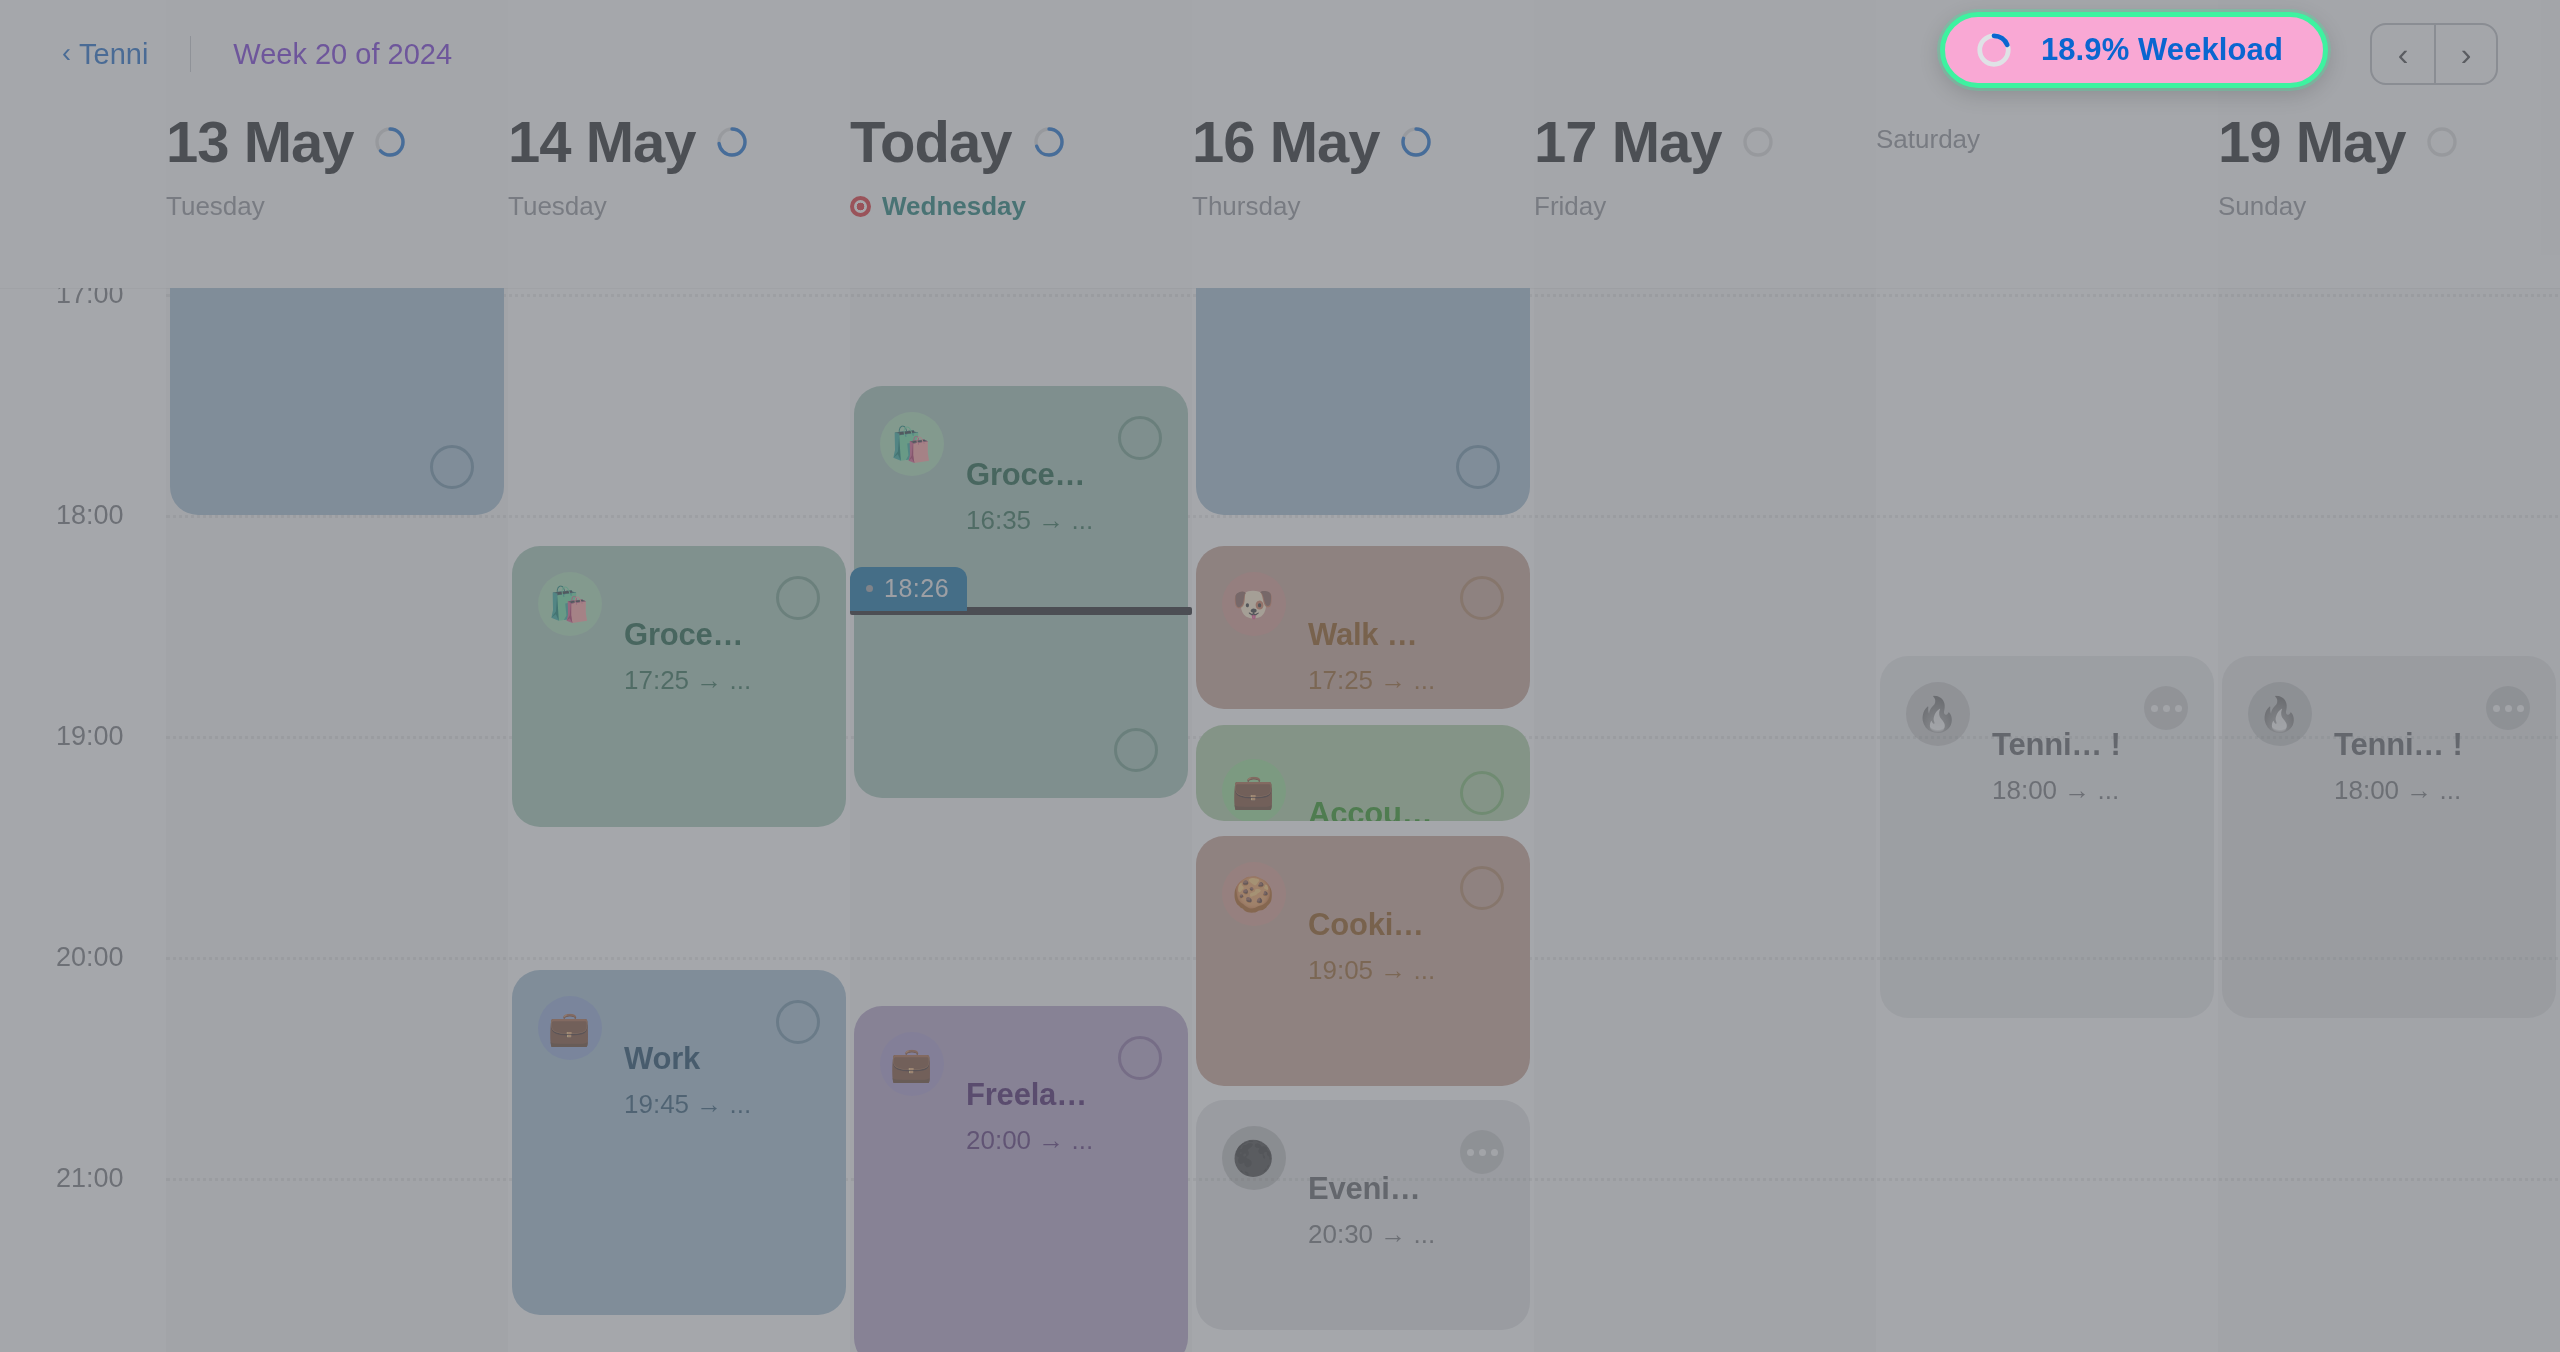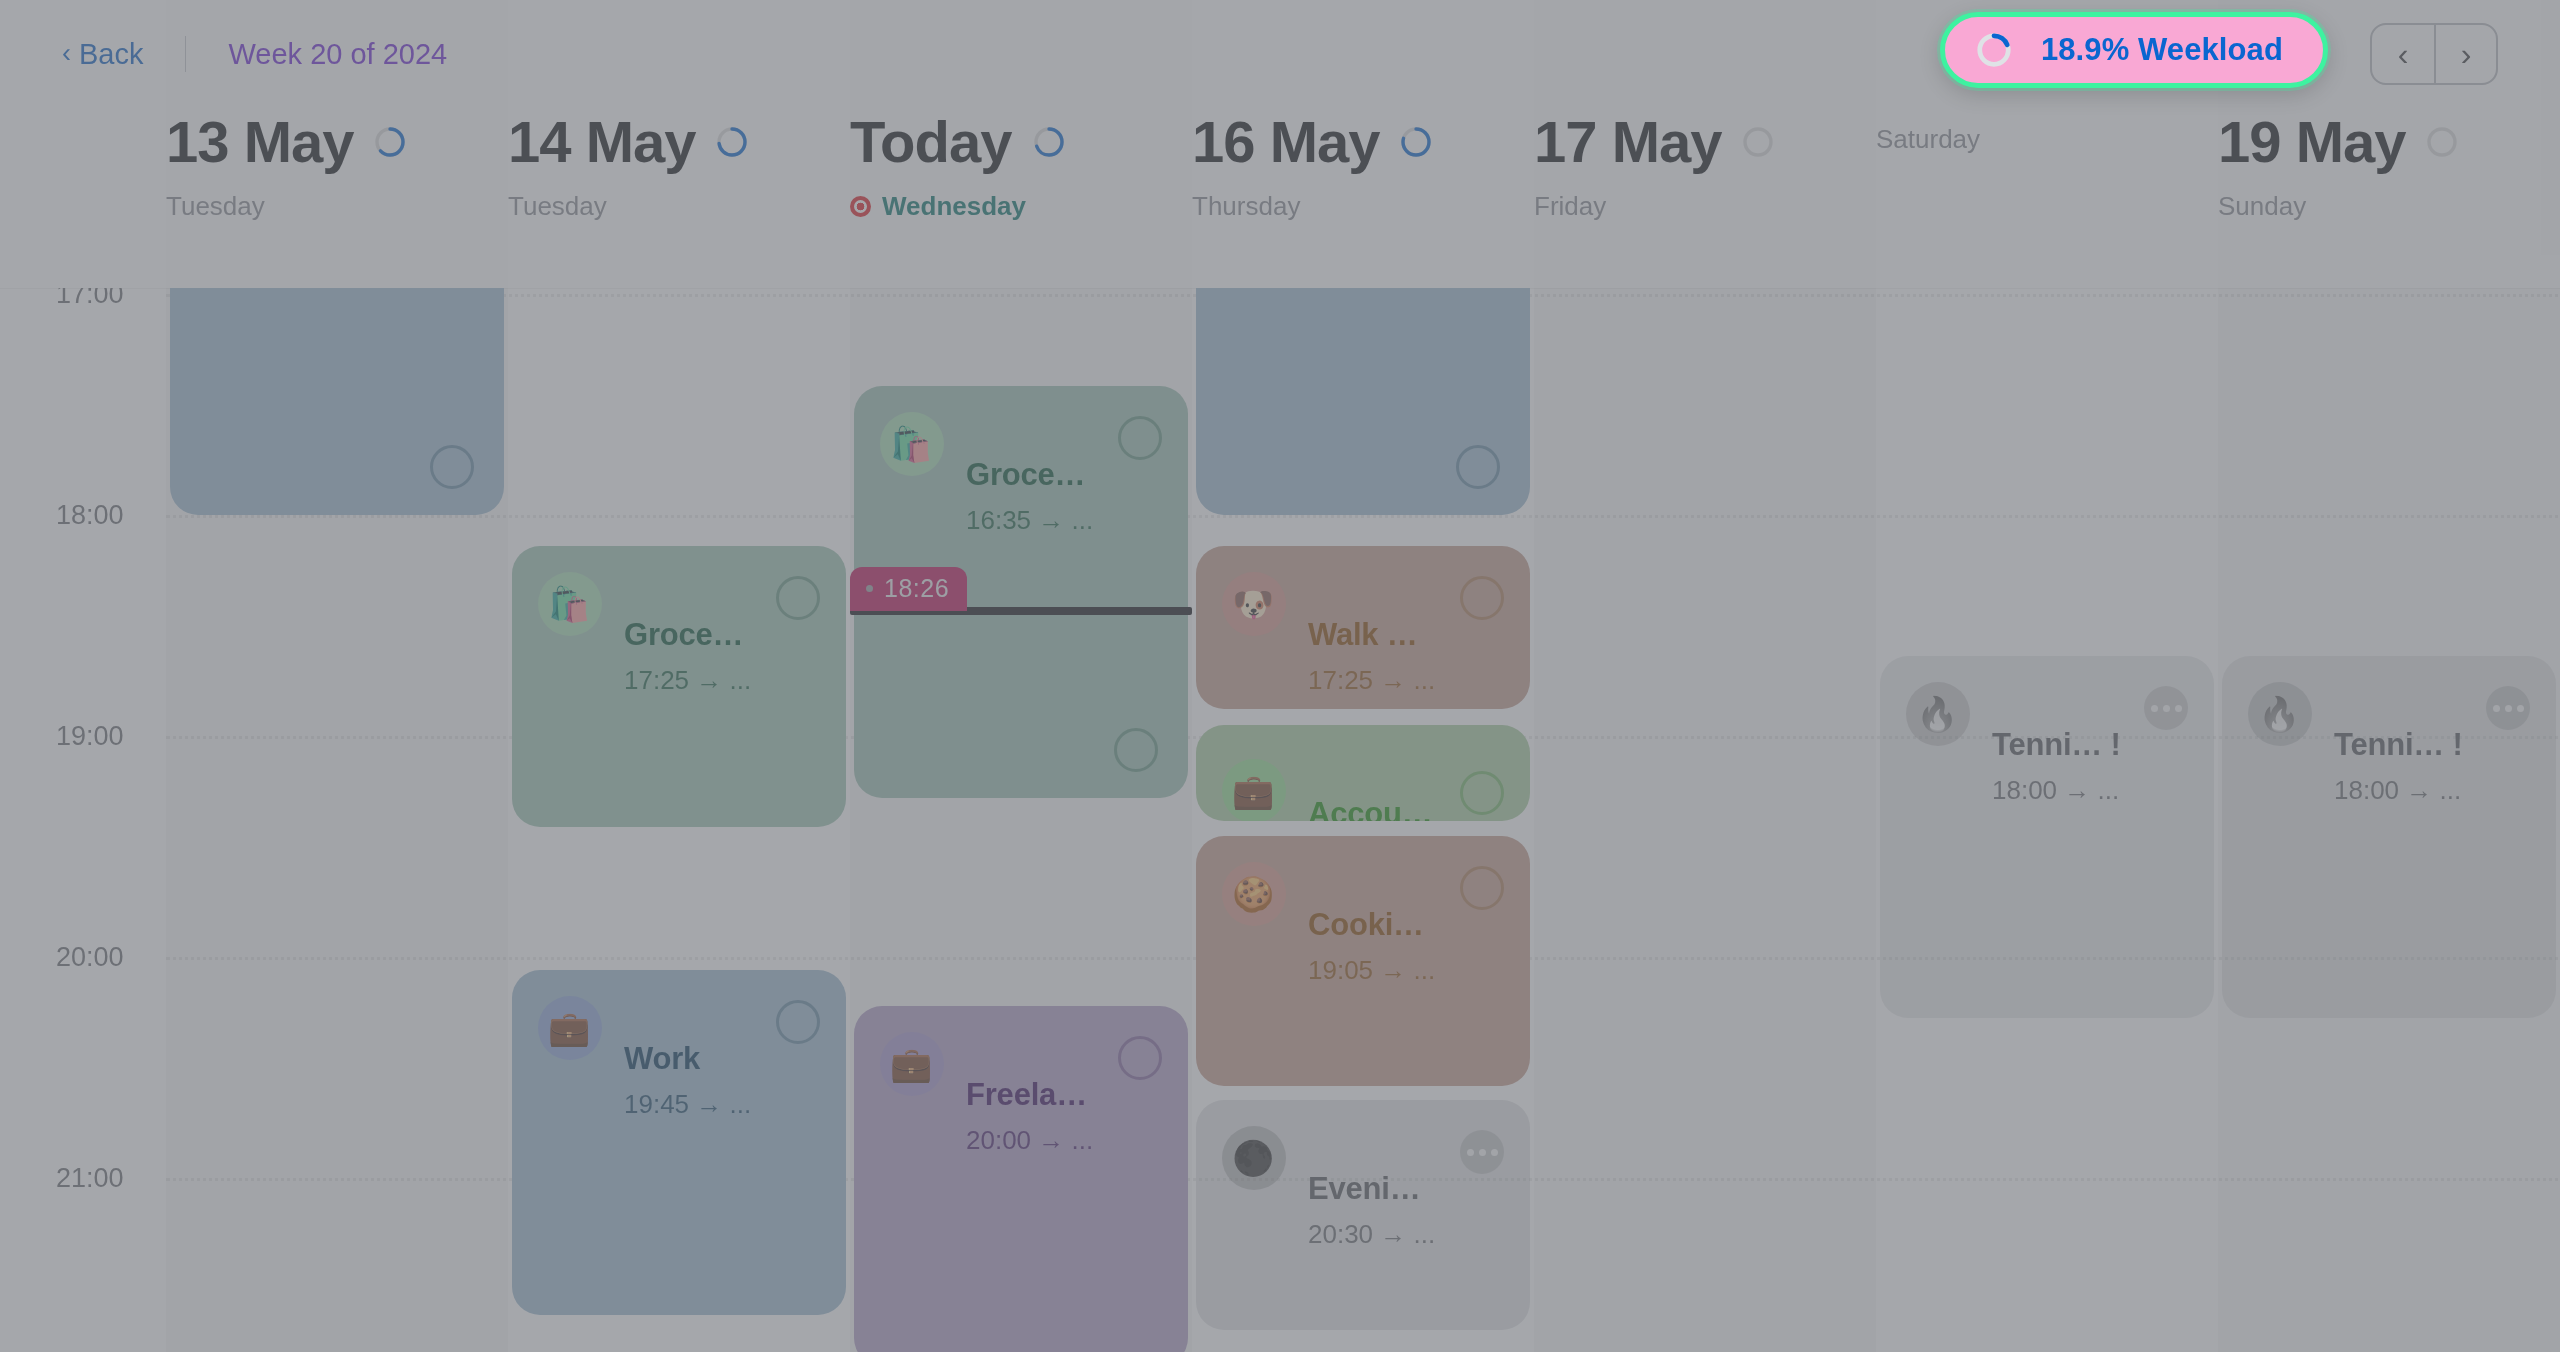--- a/index.html
+++ b/index.html
@@ -278,21 +278,21 @@
   .nowline .bar {
     position: absolute;
     left: 0; right: 0; top: -4px;
     height: 8px;
     background: #15171c;
     border-radius: 2px;
   }
   .nowline .pill {
     position: absolute;
     left: 0; bottom: 0;
-    background: #be185d;
+    background: #0369a1;
     color: #e9eaec;
     font-size: 25px;
     border-radius: 12px 12px 0 0;
     padding: 7px 18px 8px 16px;
     display: flex; align-items: center; gap: 11px;
     white-space: nowrap;
     letter-spacing: .5px;
   }
   .nowline .pill u {
     width: 7px; height: 7px; border-radius: 50%;
@@ -310,21 +310,21 @@
 </style>
 </head>
 <body>
 
 <div id="stage">
   <div id="app">
 
     <div class="topbar">
       <div class="back-btn">
         <span class="back-chevron">‹</span>
-        <span>Back</span>
+        <span>Tenni</span>
       </div>
       <div class="topbar-divider"></div>
       <div class="week-title">Week 20 of 2024</div>
 
       <div class="topbar-right">
         <div class="navseg">
           <div>‹</div>
           <div>›</div>
         </div>
       </div>

